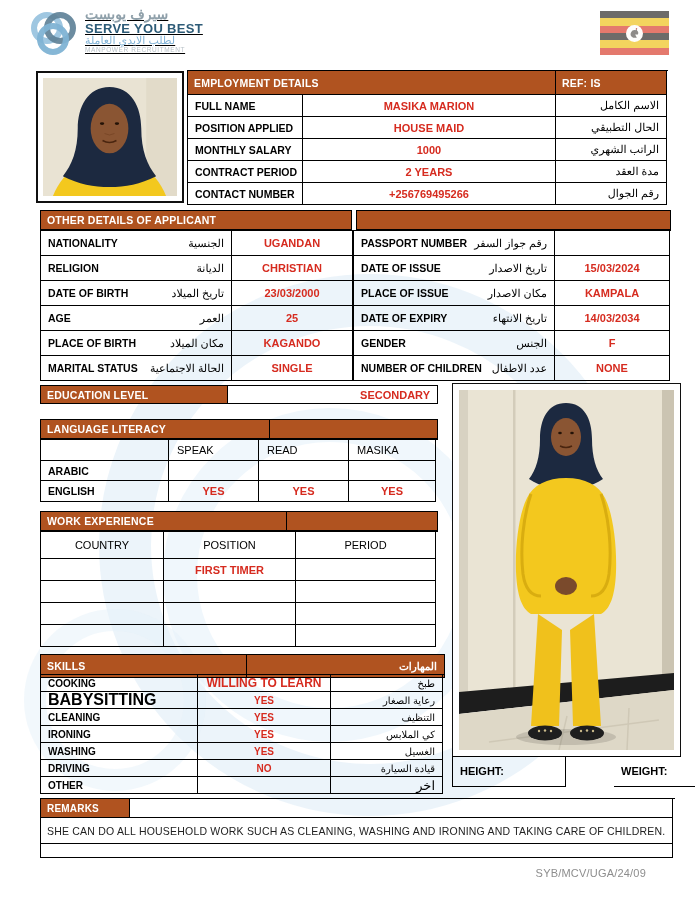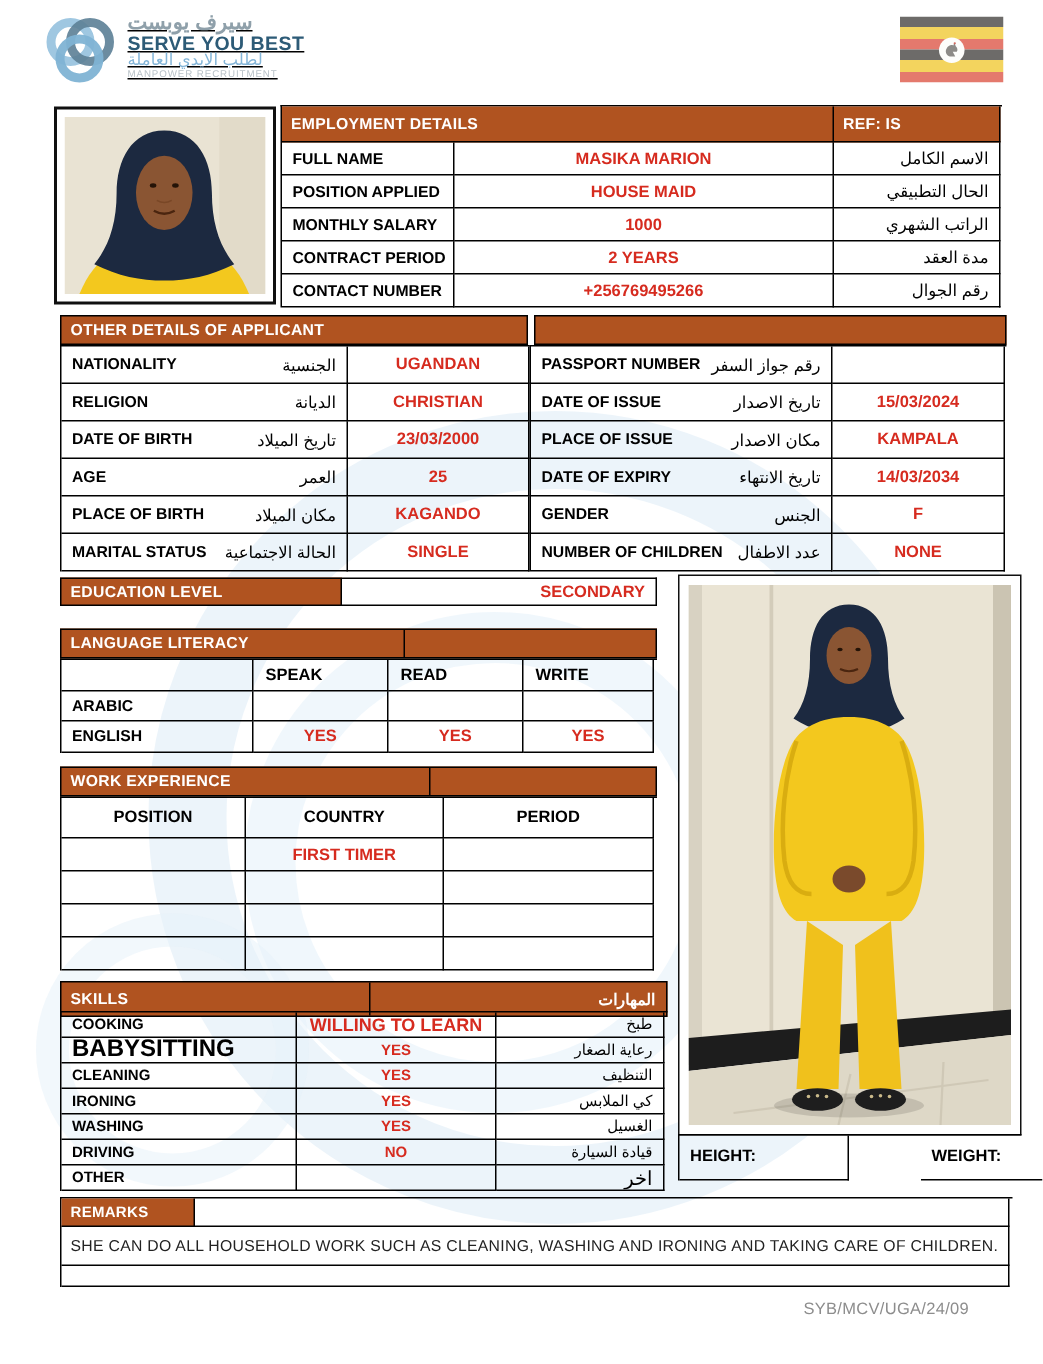--- a/index.html
+++ b/index.html
@@ -11,21 +11,21 @@
   .t > div { border-right:1.4px solid #000; border-bottom:1.4px solid #000; display:flex; align-items:center; box-sizing:border-box; min-width:0; overflow:hidden; }
   .bar { position:absolute; display:flex; align-items:center; border:1.4px solid #000; background:#B05320; box-sizing:border-box; }
   .orange { background:#B05320; color:#fff; font-weight:bold; font-size:10.5px; letter-spacing:.2px; padding-left:6px; }
   .hdr-txt { color:#fff; font-weight:bold; font-size:10.5px; letter-spacing:.2px; padding-left:6px; white-space:nowrap; }
   .lbl { font-weight:bold; font-size:10.5px; color:#000; padding-left:7px; }
   .val { color:#D62B1F; font-weight:bold; font-size:11px; justify-content:center; text-align:center; }
   .ar  { font-size:11px; color:#000; justify-content:flex-end; padding-right:7px; }
   .combo { justify-content:space-between; padding:0 7px; }
   .combo .en { font-weight:bold; font-size:10.5px; color:#000; white-space:nowrap; }
   .combo .arr { font-size:11px; color:#000; white-space:nowrap; }
-  .colhdr { font-weight:bold; font-size:11px; color:#000; }
+  .colhdr { font-weight:normal; font-size:11px; color:#000; }
   .center { justify-content:center; text-align:center; }
   .photo-frame { position:absolute; background:#fff; border:2px solid #101010; padding:5px; box-sizing:border-box; }
   .photo-frame svg { display:block; width:100%; height:100%; }
   .logo-wrap { position:absolute; display:flex;text-decoration:underline; }
   .logo-text div { line-height:1.05; }
   .flag { position:absolute; display:flex; flex-direction:column; overflow:hidden; }
   .flag .stripe { flex:1; }
   .flag .disc { position:absolute; left:50%; top:50%; width:17px; height:17px; margin:-8.5px 0 0 -8.5px; background:#fdfdfb; border-radius:50%; display:flex; align-items:center; justify-content:center; }
   .footer-ref { position:absolute; color:#8d8d8d; font-size:11px; letter-spacing:.2px; text-align:right; }
   .wm { position:absolute; left:0; top:0; pointer-events:none; }
@@ -189,40 +189,40 @@
   <div class="abs" style="left:228px; top:385px; width:210px; height:19px; border:1.4px solid #000; border-left:0; display:flex; align-items:center; justify-content:flex-end; padding-right:7px; font-weight:bold; font-size:11px; color:#D62B1F;">SECONDARY</div>
 
   <div class="bar" style="left:40px; top:419px; width:398px; height:20px;">
     <span class="hdr-txt" style="width:222px;">LANGUAGE LITERACY</span>
     <span style="border-left:1.4px solid #000; height:100%; display:block;"></span>
   </div>
   <div class="t" style="left:40px; top:439px; width:398px; grid-template-columns:128px 90px 90px 87px; grid-template-rows:21px 20px 21px;">
     <div></div>
     <div class="colhdr" style="padding-left:8px;">SPEAK</div>
     <div class="colhdr" style="padding-left:8px;">READ</div>
-    <div class="colhdr" style="padding-left:8px;">WRITE</div>
+    <div class="colhdr" style="padding-left:8px;">MASIKA</div>
 
     <div class="lbl">ARABIC</div>
     <div class="val"></div>
     <div class="val"></div>
     <div class="val"></div>
 
     <div class="lbl">ENGLISH</div>
     <div class="val">YES</div>
     <div class="val">YES</div>
     <div class="val">YES</div>
   </div>
 
   <div class="bar" style="left:40px; top:511px; width:398px; height:20px;">
     <span class="hdr-txt" style="width:239px;">WORK EXPERIENCE</span>
     <span style="border-left:1.4px solid #000; height:100%; display:block;"></span>
   </div>
   <div class="t" style="left:40px; top:531px; width:398px; grid-template-columns:123px 132px 140px; grid-template-rows:27px 22px 22px 22px 22px;">
+    <div class="colhdr center">COUNTRY</div>
     <div class="colhdr center">POSITION</div>
-    <div class="colhdr center">COUNTRY</div>
     <div class="colhdr center">PERIOD</div>
 
     <div></div>
     <div class="val">FIRST TIMER</div>
     <div></div>
 
     <div></div>
     <div></div>
     <div></div>
 

